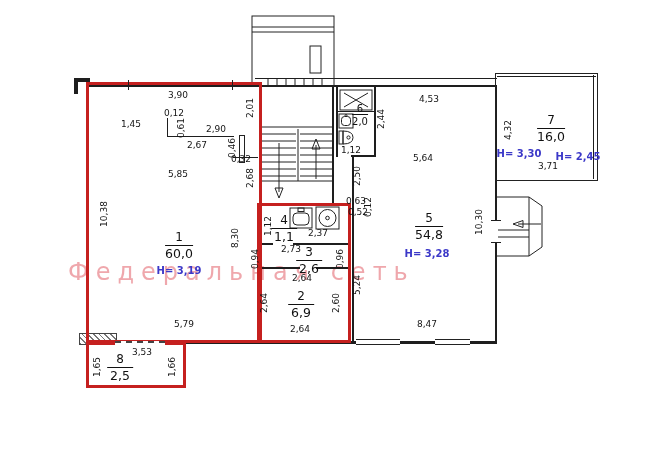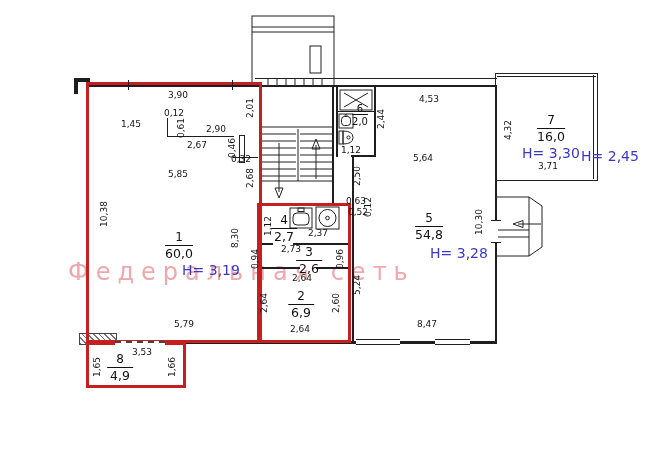--- a/index.html
+++ b/index.html
@@ -27,22 +27,22 @@
   svg.lines *{stroke:#222;fill:none;stroke-width:1;}
   
   .dim{position:absolute;transform:translate(-50%,-50%);font-size:9px;color:#141414;
        white-space:nowrap;z-index:6;}
   .dim.v{transform:translate(-50%,-50%) rotate(-90deg);}
   .room{position:absolute;transform:translate(-50%,-50%);text-align:center;z-index:6;color:#111;}
   .room .rn{font-size:12px;line-height:13px;border-bottom:1px solid #111;padding:0 9px 1px;}
   .room .ra{font-size:12.5px;line-height:14px;padding-top:1px;white-space:nowrap;}
   .room.sm .rn{font-size:10px;line-height:11px;padding:0 4px 0;}
   .room.sm .ra{font-size:10px;line-height:11px;}
-  .hgt{position:absolute;transform:translate(-50%,-50%);font-size:14px;font-weight:normal;
-       color:#3b38c8;white-space:nowrap;z-index:6;margin-left:32px;}
+  .hgt{position:absolute;transform:translate(-50%,-50%);font-size:10px;font-weight:bold;
+       color:#3b38c8;white-space:nowrap;z-index:6;}
 </style>
 </head>
 <body>
 
 <div id="plan">
 
   <div class="wm-tag">Федеральная сеть</div>
 
   <div class="w" style="left:88px;top:85px;width:409px;height:2px"></div>
   <div class="w" style="left:255px;top:78px;width:242px;height:1px"></div>
@@ -195,21 +195,21 @@
     <div class="ra">6,9</div>
   </div>
 
   <div class="room" style="left:309px;top:261px">
     <div class="rn">3</div>
     <div class="ra">2,6</div>
   </div>
 
   <div class="room" style="left:284px;top:229px">
     <div class="rn">4</div>
-    <div class="ra">2,7</div>
+    <div class="ra">1,1</div>
   </div>
 
   <div class="room" style="left:429px;top:227px">
     <div class="rn">5</div>
     <div class="ra">54,8</div>
   </div>
   <div class="hgt" style="left:427px;top:253px">H= 3,28</div>
 
   <div class="room sm" style="left:360px;top:115px">
     <div class="rn">6</div>
@@ -218,16 +218,16 @@
 
   <div class="room" style="left:551px;top:129px">
     <div class="rn">7</div>
     <div class="ra">16,0</div>
   </div>
   <div class="hgt" style="left:519px;top:153px">H= 3,30</div>
   <div class="hgt" style="left:578px;top:156px">H= 2,45</div>
 
   <div class="room" style="left:120px;top:368px">
     <div class="rn">8</div>
-    <div class="ra">4,9</div>
+    <div class="ra">2,5</div>
   </div>
 
 </div>
 
 </body></html>

